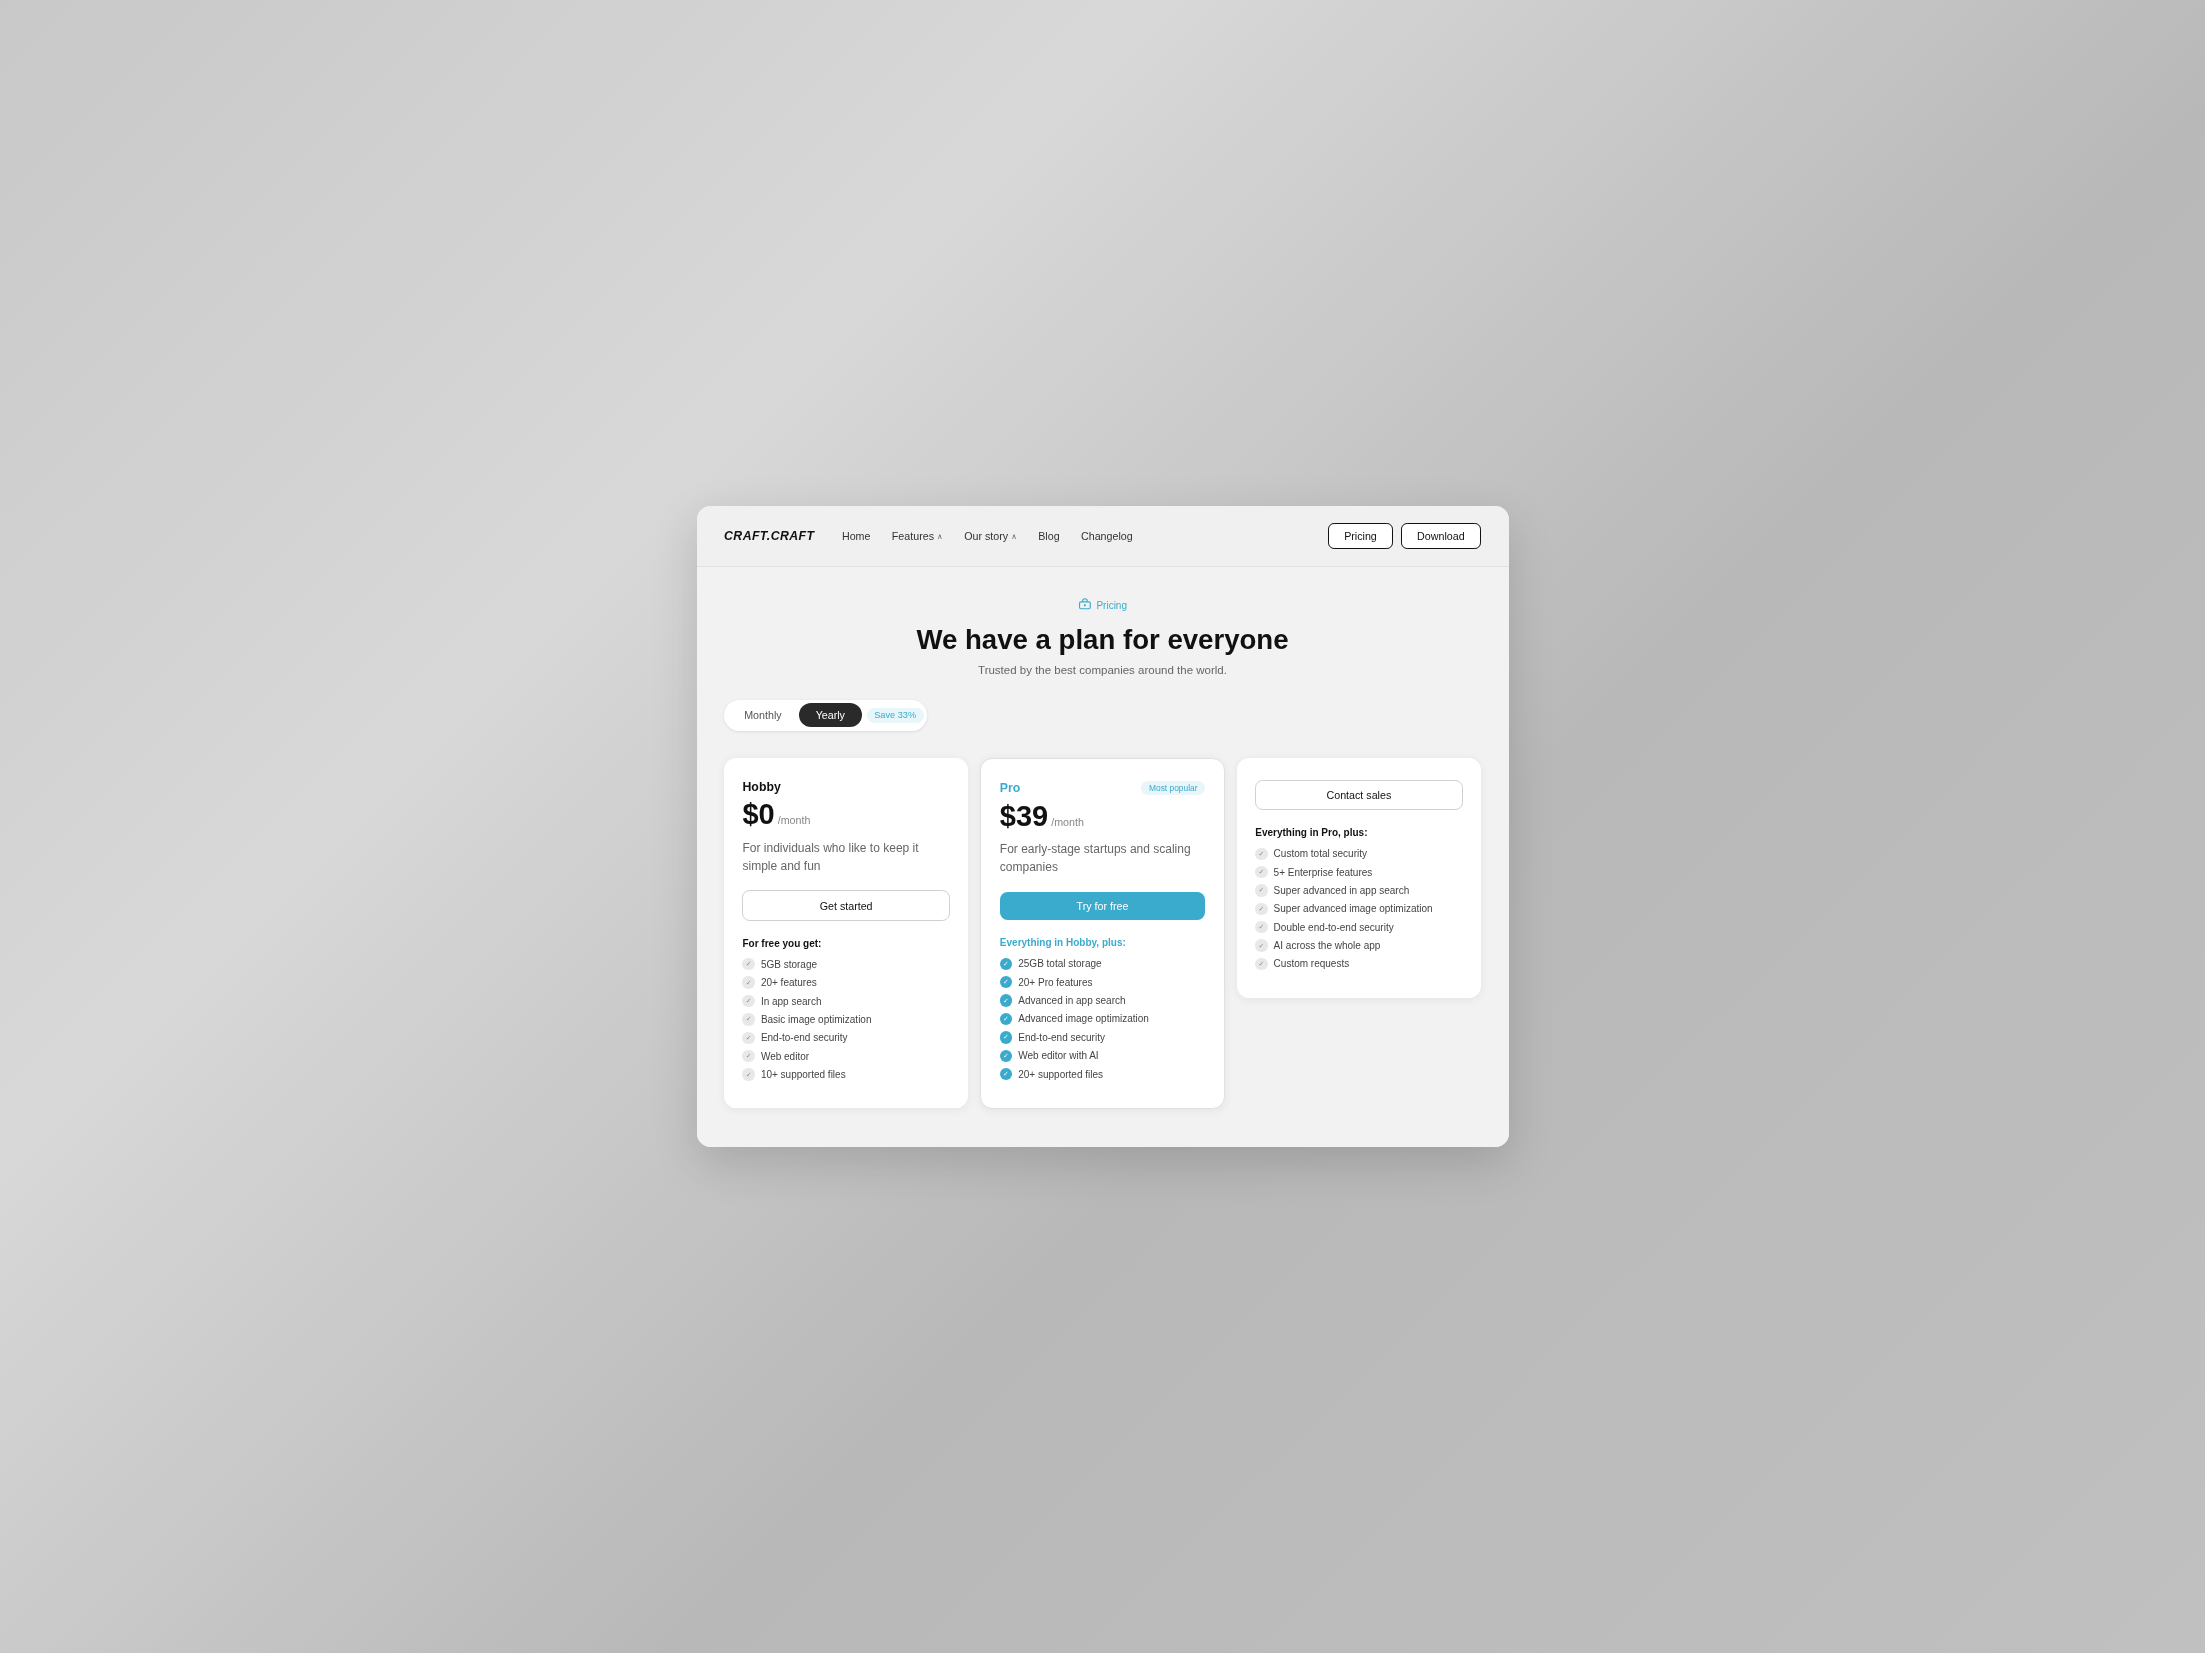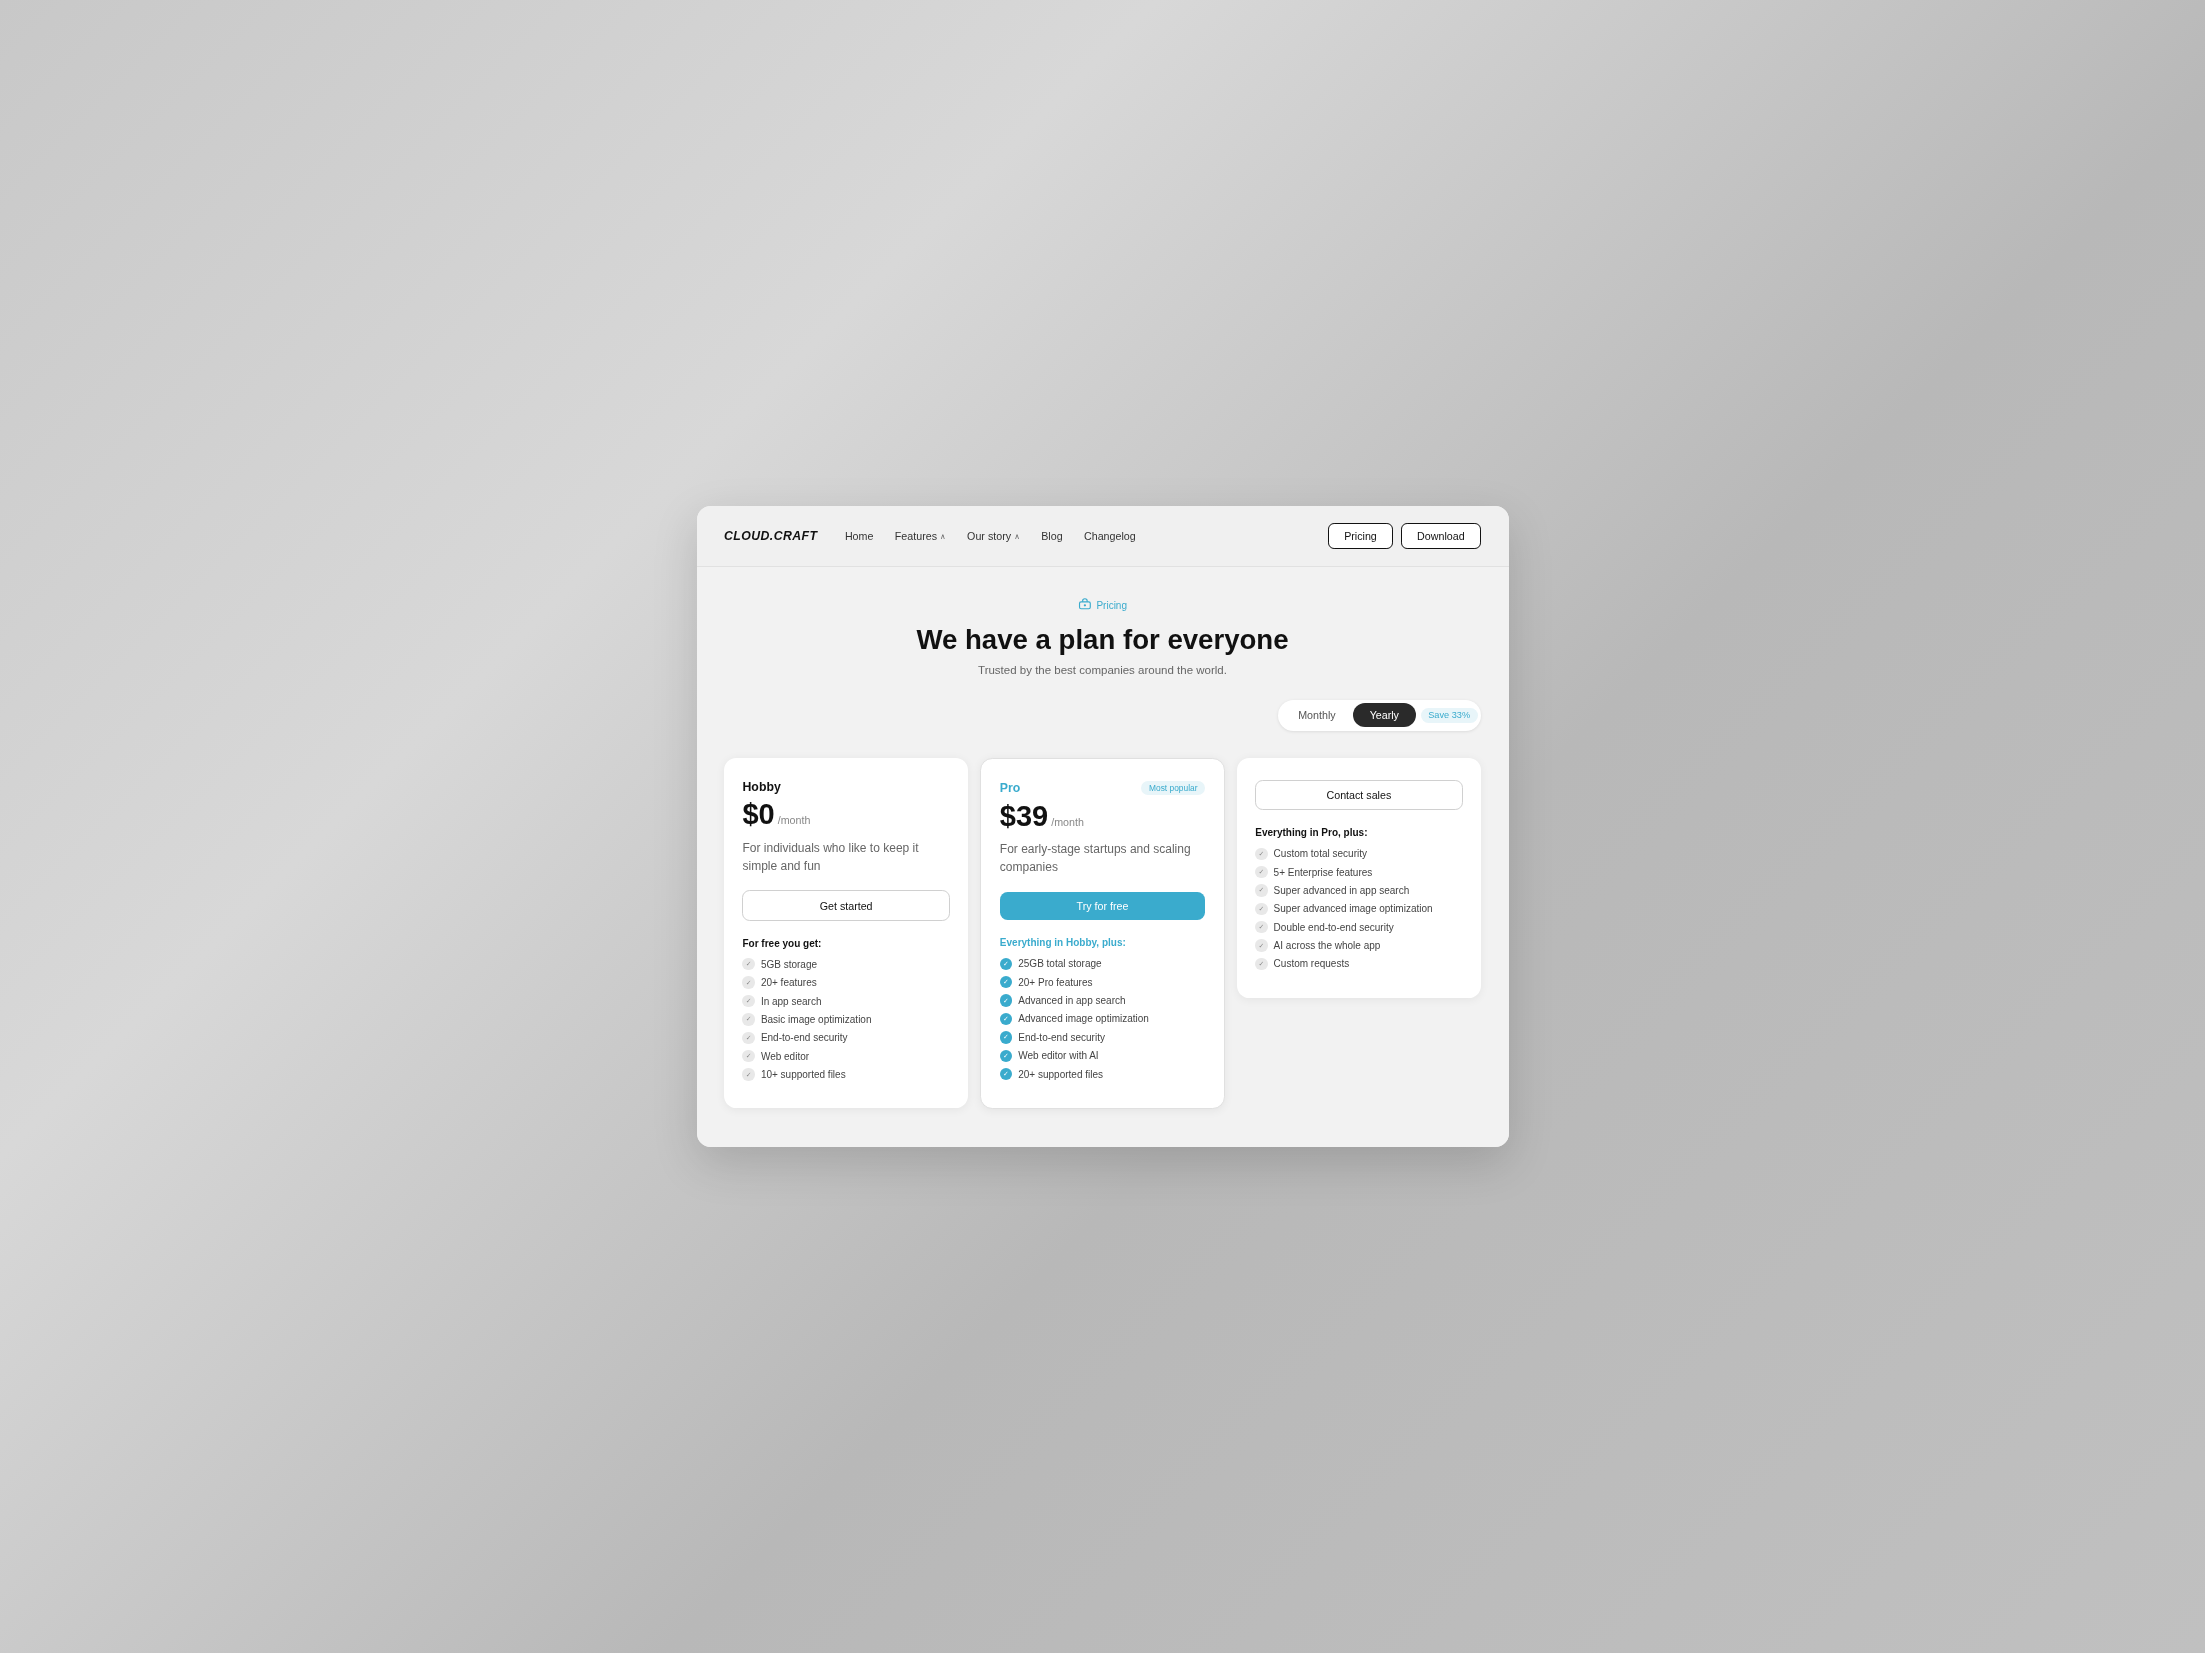--- a/index.html
+++ b/index.html
@@ -128,21 +128,21 @@
 
     .hero-subtitle {
       font-size: 11.5px;
       color: #666;
     }
 
     
     .billing-toggle {
       display: flex;
       align-items: center;
-      justify-content: flex-end;
+      justify-content: flex-start;
       gap: 0;
       margin-bottom: 27.6px;
     }
 
     .toggle-container {
       background: white;
       border-radius: 38px;
       padding: 3.1px;
       display: inline-flex;
       align-items: center;
@@ -326,21 +326,21 @@
       background: #e8e8e8;
       color: #888;
     }
   </style>
 </head>
 <body>
 
 <div class="page-container">
 
   <nav class="navbar">
-    <span class="nav-logo">CLOUD.CRAFT</span>
+    <span class="nav-logo">CRAFT.CRAFT</span>
     <div class="nav-links">
       <a class="nav-link">
         <span>Home</span>
       </a>
       <a class="nav-link">
         <span>Features</span>
         <span class="chevron">∧</span>
       </a>
       <a class="nav-link">
         <span>Our story</span>

